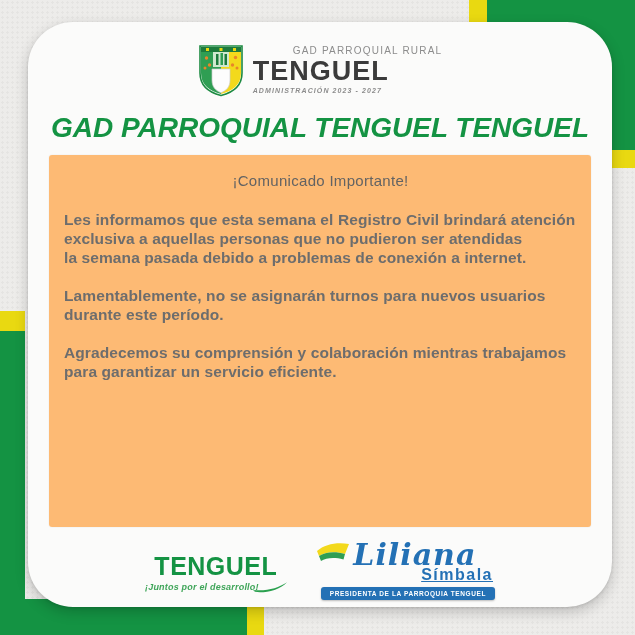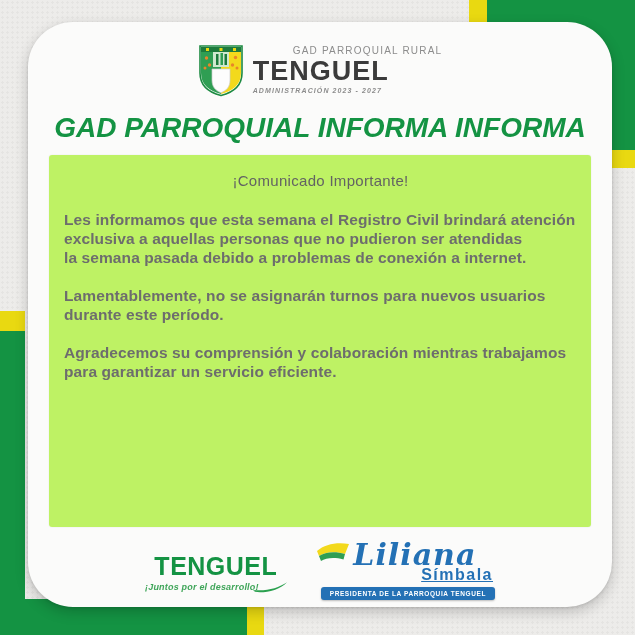--- a/index.html
+++ b/index.html
@@ -44,21 +44,21 @@
   .main-title{
     margin-top:13px;
     font-size:28px;font-weight:900;font-style:italic;
     color:var(--green,#149343);letter-spacing:0px;
     text-align:center;white-space:nowrap;
   }
 
   
   .content-box{
     margin-top:11px;width:542px;height:372px;box-sizing:border-box;
-    background:#bef264;border-radius:3px;
+    background:#fdba74;border-radius:3px;
     padding:17px 14px 0 15px;
     box-shadow:0 0 0 1px rgba(0,0,0,0.02);
   }
   .content-heading{
     text-align:center;font-size:15px;font-weight:500;color:#636363;
     margin-bottom:21px;letter-spacing:0.3px;
   }
   .content-box p{
     margin:1px 0 19px 0;
     font-size:15.5px;font-weight:700;color:var(--gray,#6d6d6d);
@@ -127,21 +127,21 @@
         <circle cx="39" cy="24" r="1.5" fill="#e8862a"></circle>
         <path d="M14 25 H32 V36 C32 43 28.5 46.5 23 48.8 C17.5 46.5 14 43 14 36 Z" fill="#fdfdfd" stroke="#cccccc" stroke-width="0.7"></path>
       </svg>
       <div class="org-text">
         <span class="org-line">GAD PARROQUIAL RURAL</span>
         <span class="org-name">TENGUEL</span>
         <span class="admin-line">ADMINISTRACIÓN 2023 - 2027</span>
       </div>
     </div>
 
-    <div class="main-title">GAD PARROQUIAL INFORMA INFORMA</div>
+    <div class="main-title">GAD PARROQUIAL TENGUEL TENGUEL</div>
 
     <div class="content-box">
       <div class="content-heading">¡Comunicado Importante!</div>
       <p>Les informamos que esta semana el Registro Civil brindará atención
 exclusiva a aquellas personas que no pudieron ser atendidas
 la semana pasada debido a problemas de conexión a internet.</p>
       <p>Lamentablemente, no se asignarán turnos para nuevos usuarios
 durante este período.</p>
       <p>Agradecemos su comprensión y colaboración mientras trabajamos
 para garantizar un servicio eficiente.</p>

